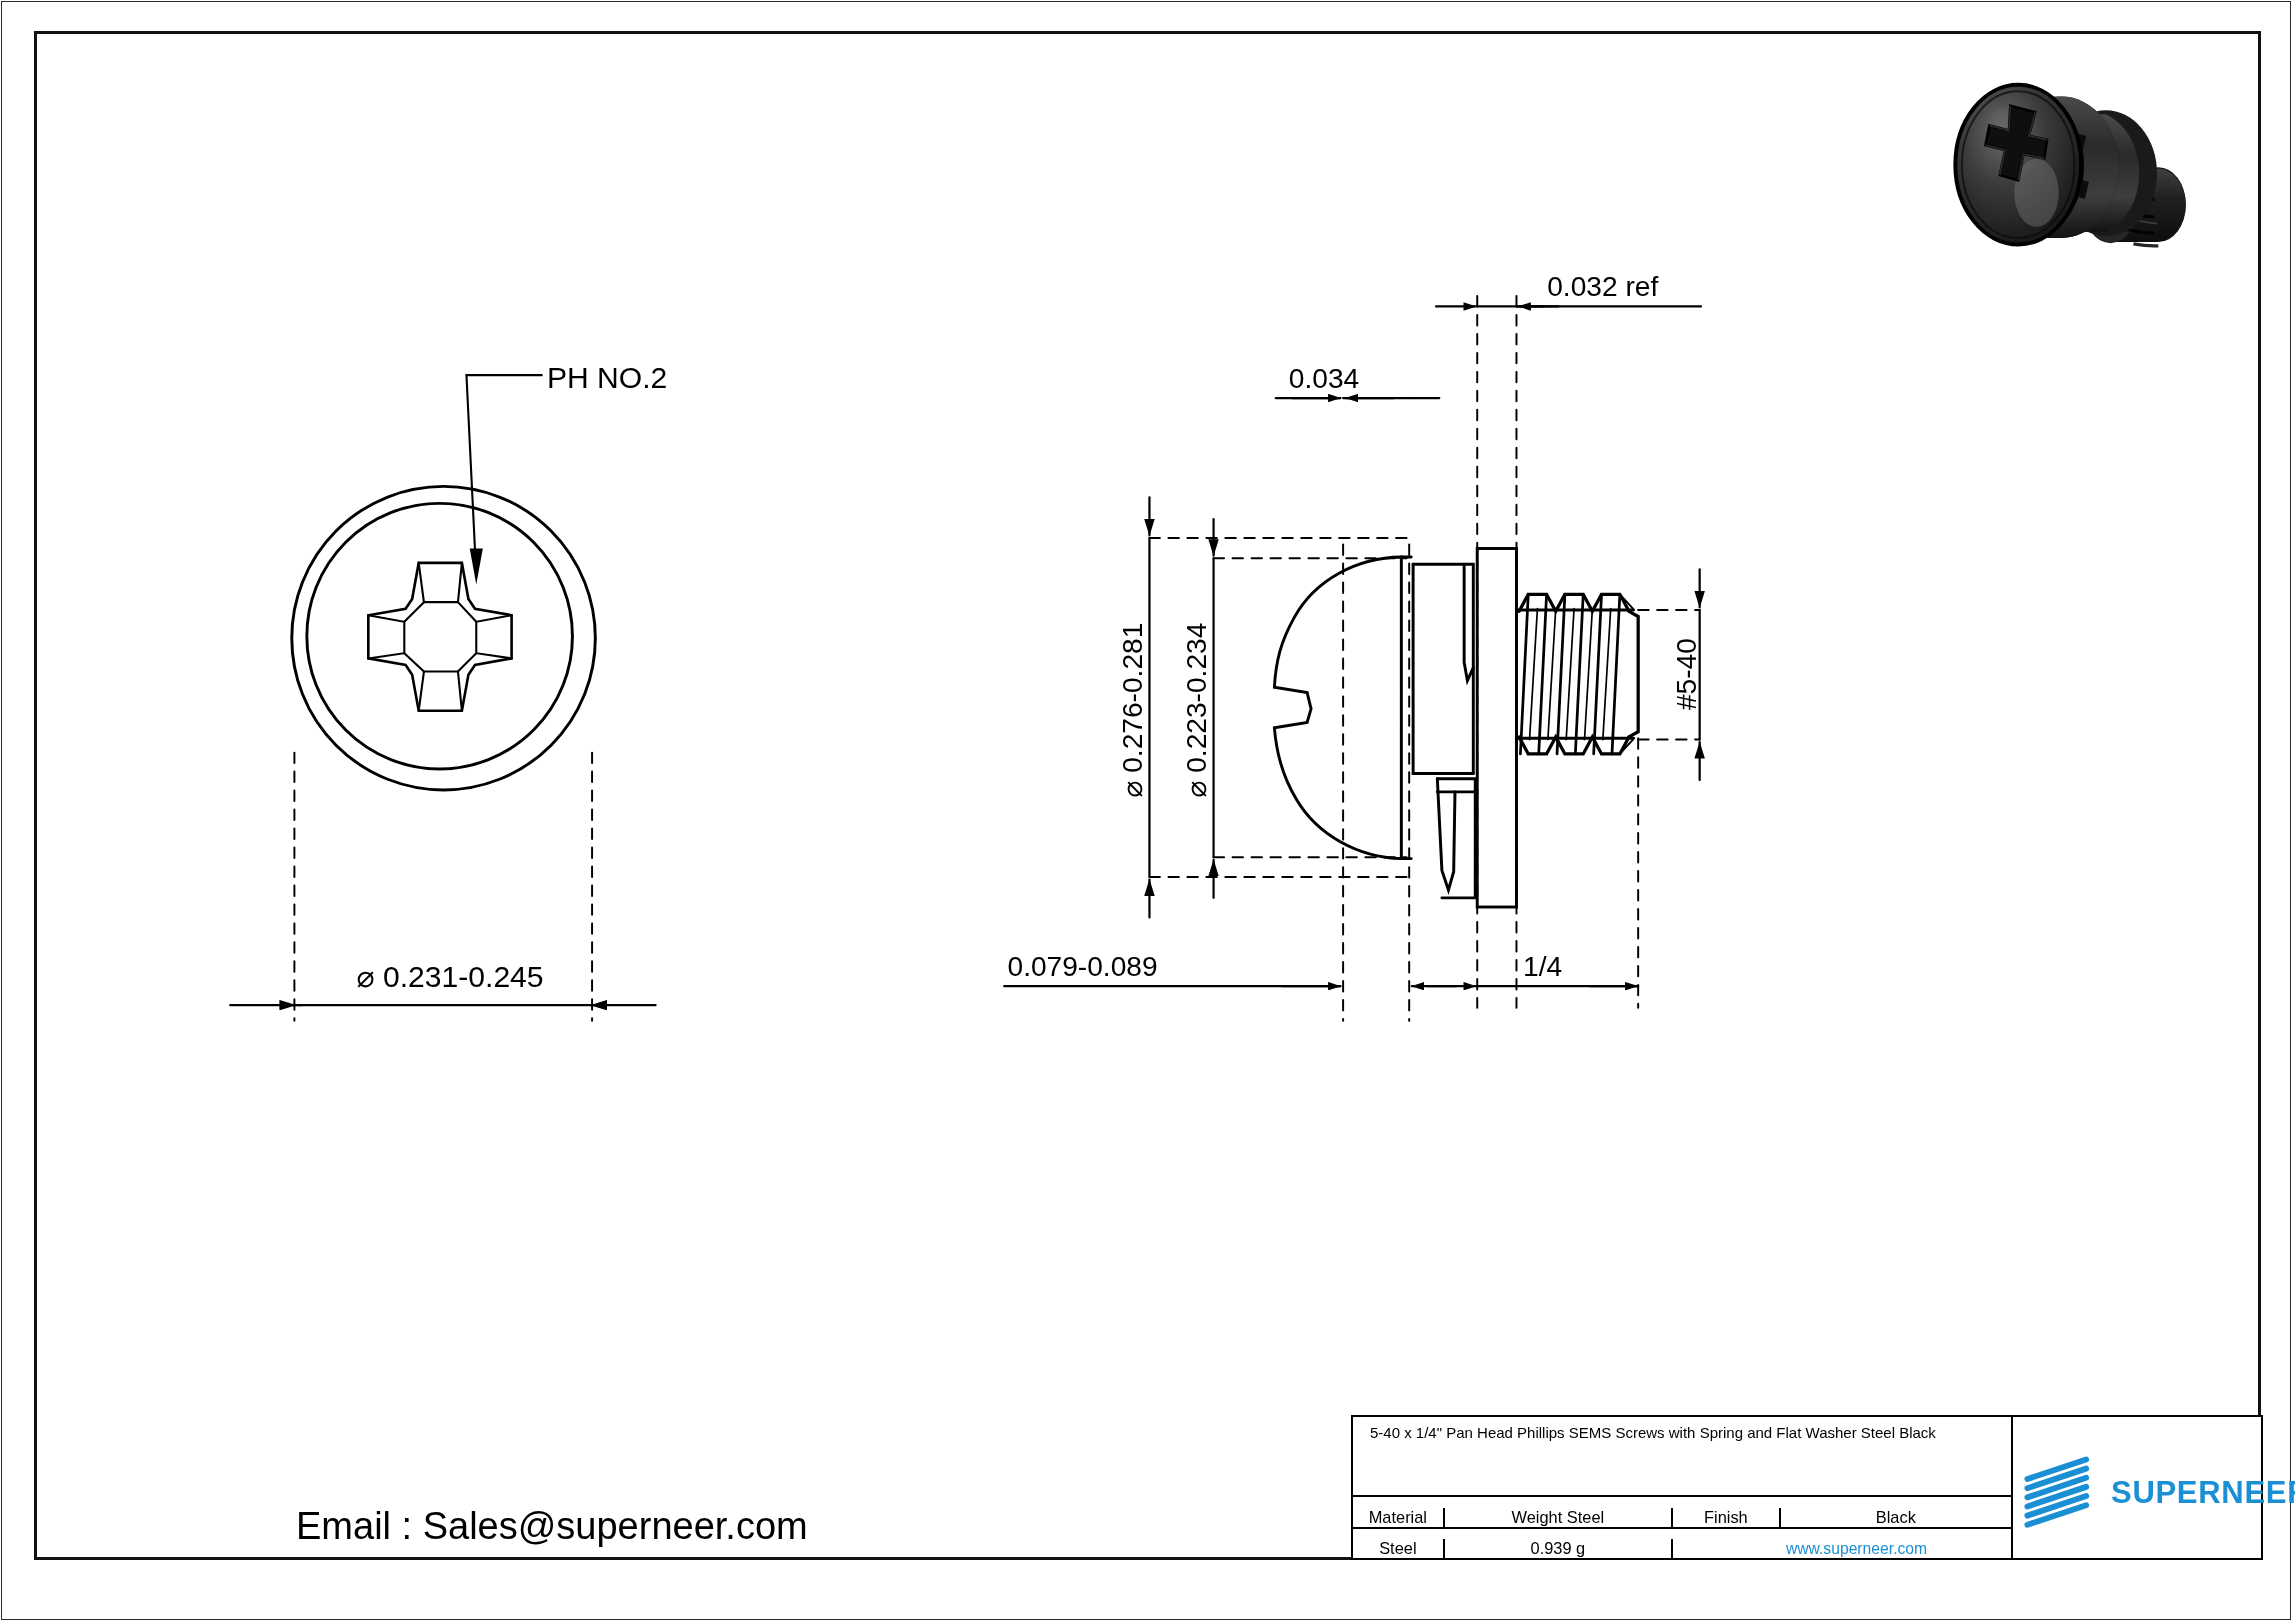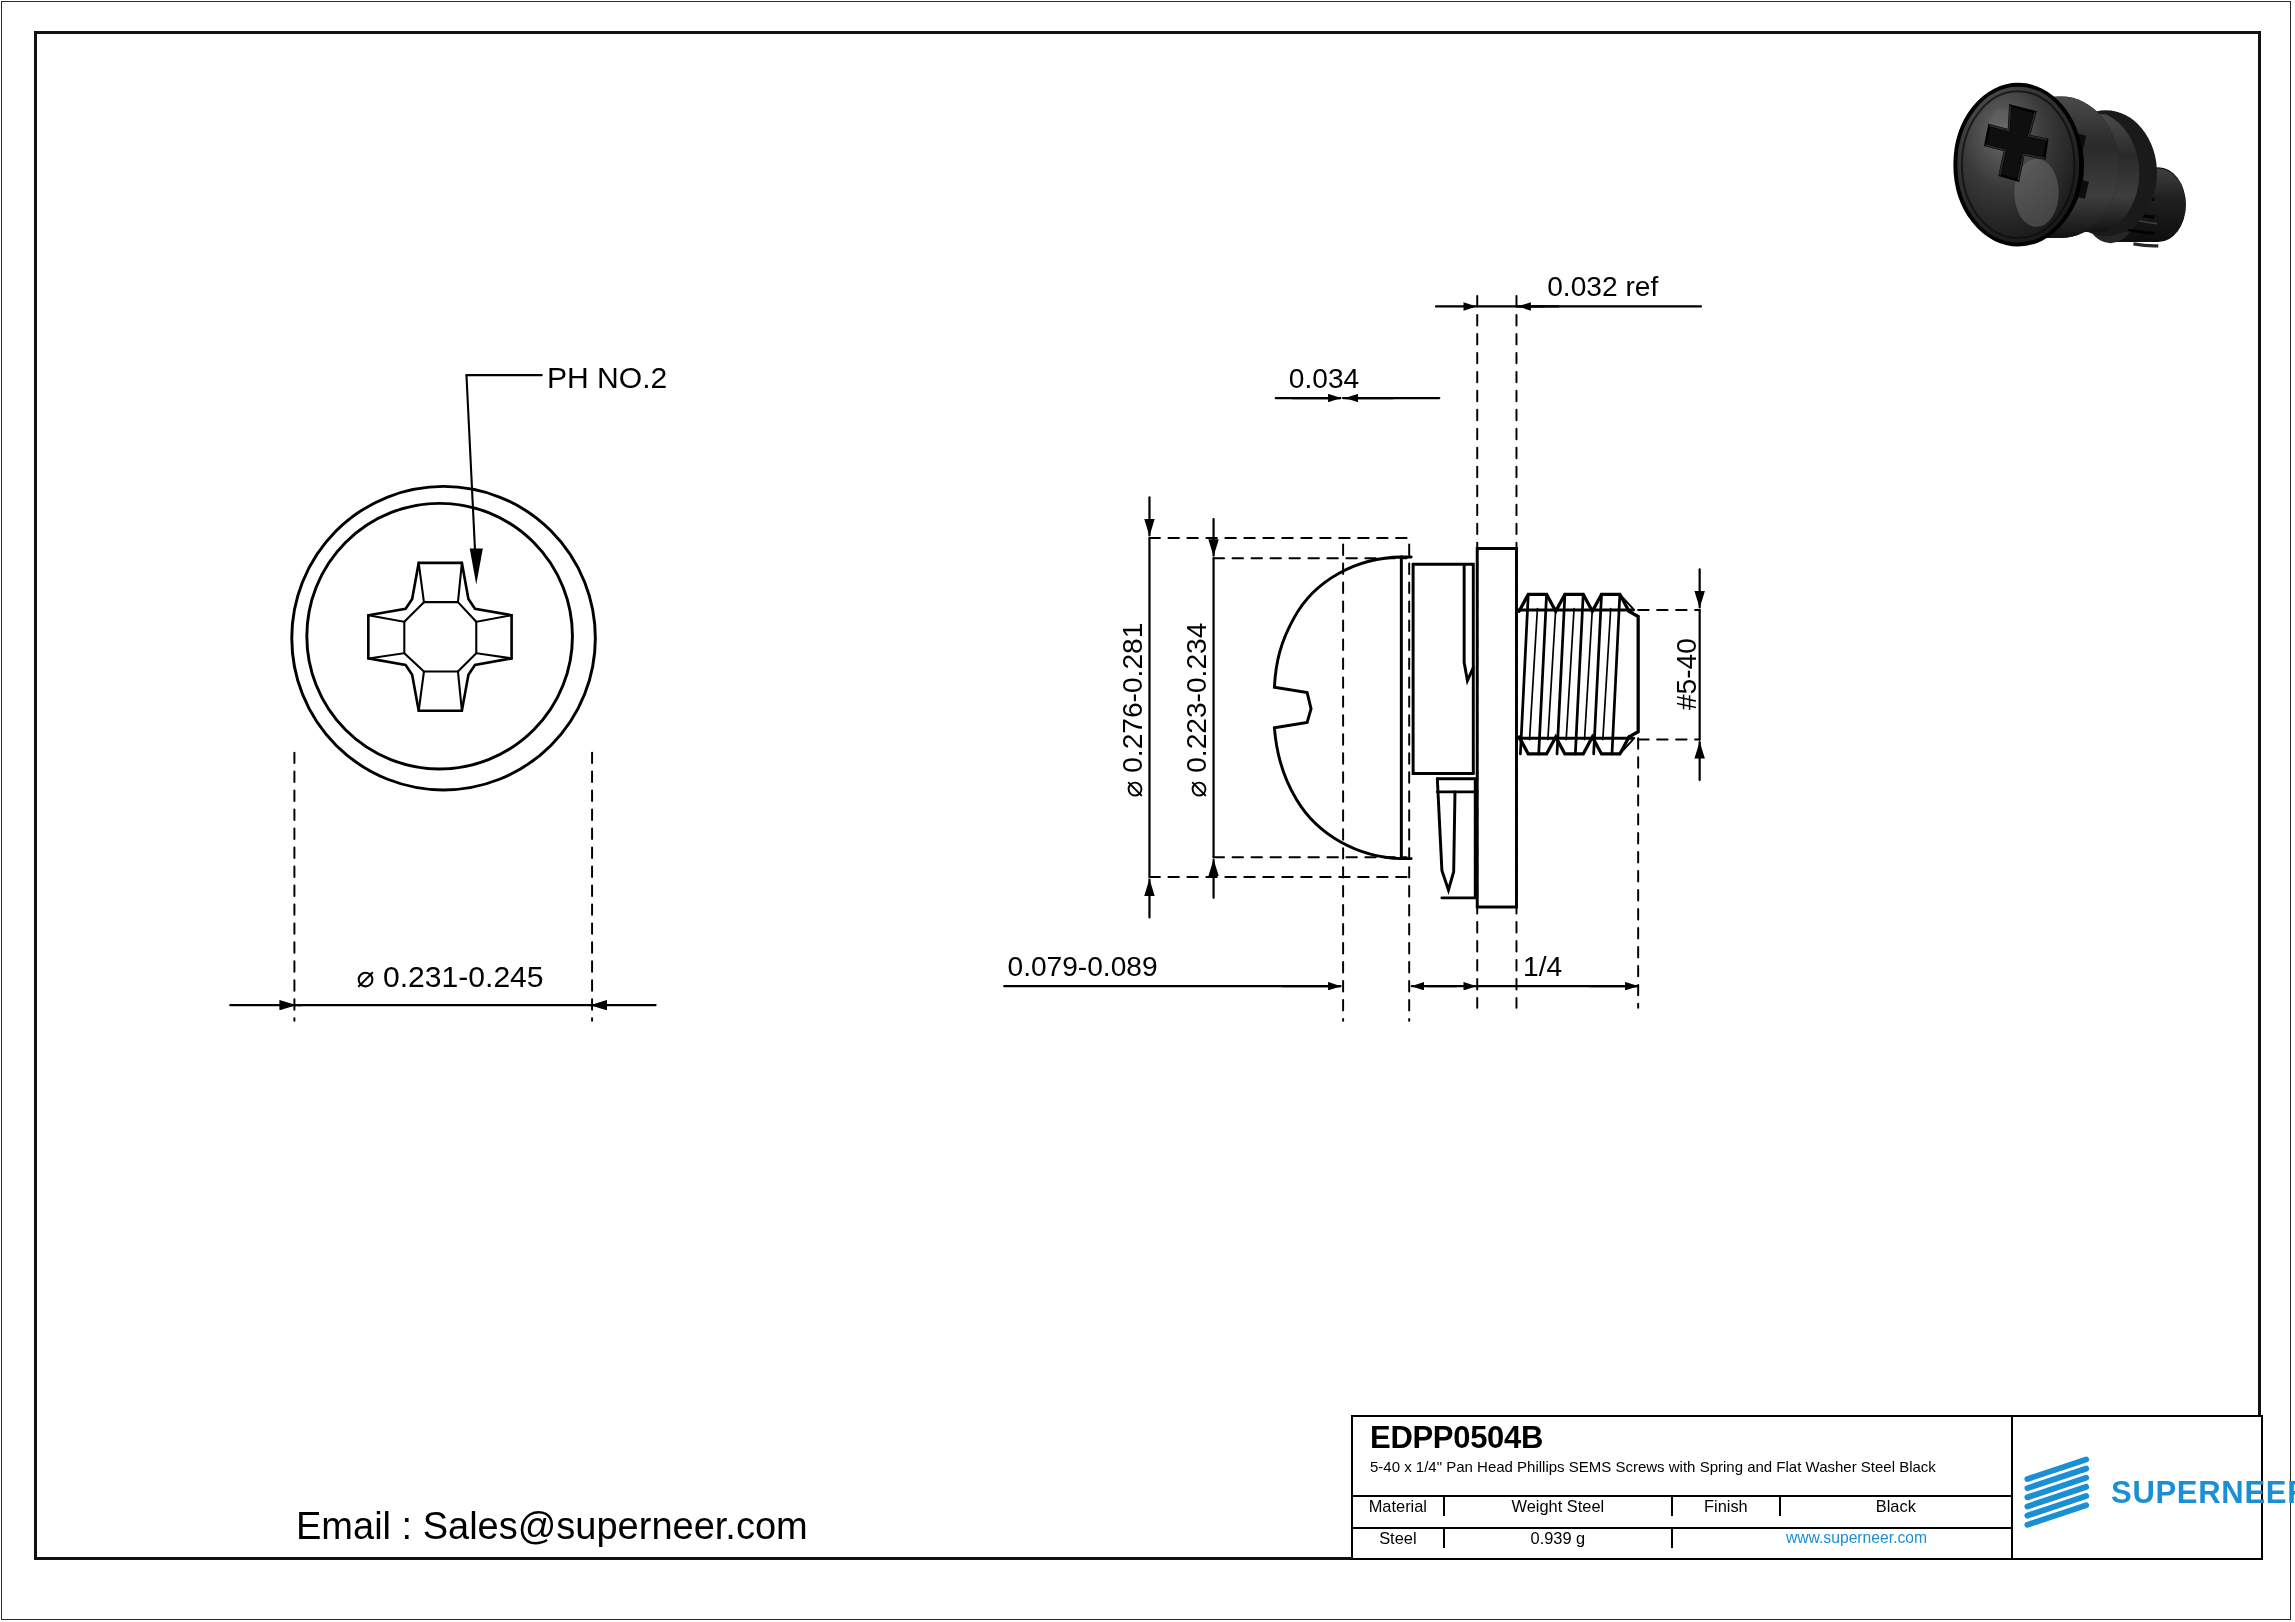--- a/index.html
+++ b/index.html
@@ -89,21 +89,21 @@
     max-width: 609px;
   }
   .tb-rows {
     flex: 1 1 auto;
     display: flex;
     flex-direction: column;
   }
   .tb-row {
     flex: 1 1 50%;
     display: flex;
-    align-items: flex-start;
+    align-items: flex-end;
   }
   .tb-row.top { border-bottom: 2px solid #000; }
   .tb-cell {
     display: flex;
     align-items: center;
     justify-content: center;
     font-size: 16.4px;
     color: #000;
     box-sizing: border-box;
     border-right: 2px solid #000;
@@ -407,21 +407,20 @@
       </g>
     </g>
   </svg>
 
   <div class="email-text">Email : Sales@superneer.com</div>
 
   <div class="title-block">
 
     <div class="tb-left">
       <div class="tb-head">
-        <div class="tb-partno">EDPP0504B</div>
         <div class="tb-desc">5-40 x 1/4" Pan Head Phillips SEMS Screws with Spring and Flat Washer Steel Black</div>
       </div>
 
       <div class="tb-rows">
         <div class="tb-row top">
           <div class="tb-cell c-label">Material</div>
           <div class="tb-cell c-value1">Weight Steel</div>
           <div class="tb-cell c-label2">Finish</div>
           <div class="tb-cell c-value2">Black</div>
         </div>

